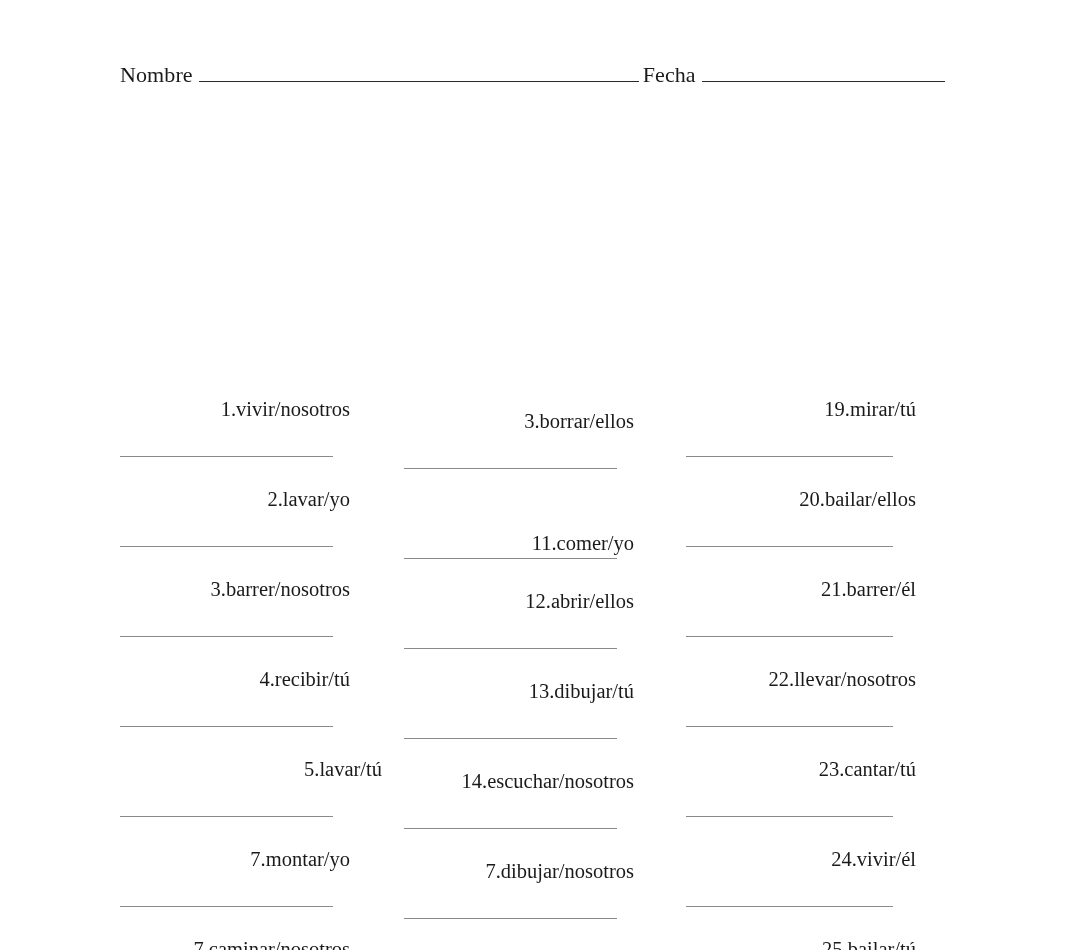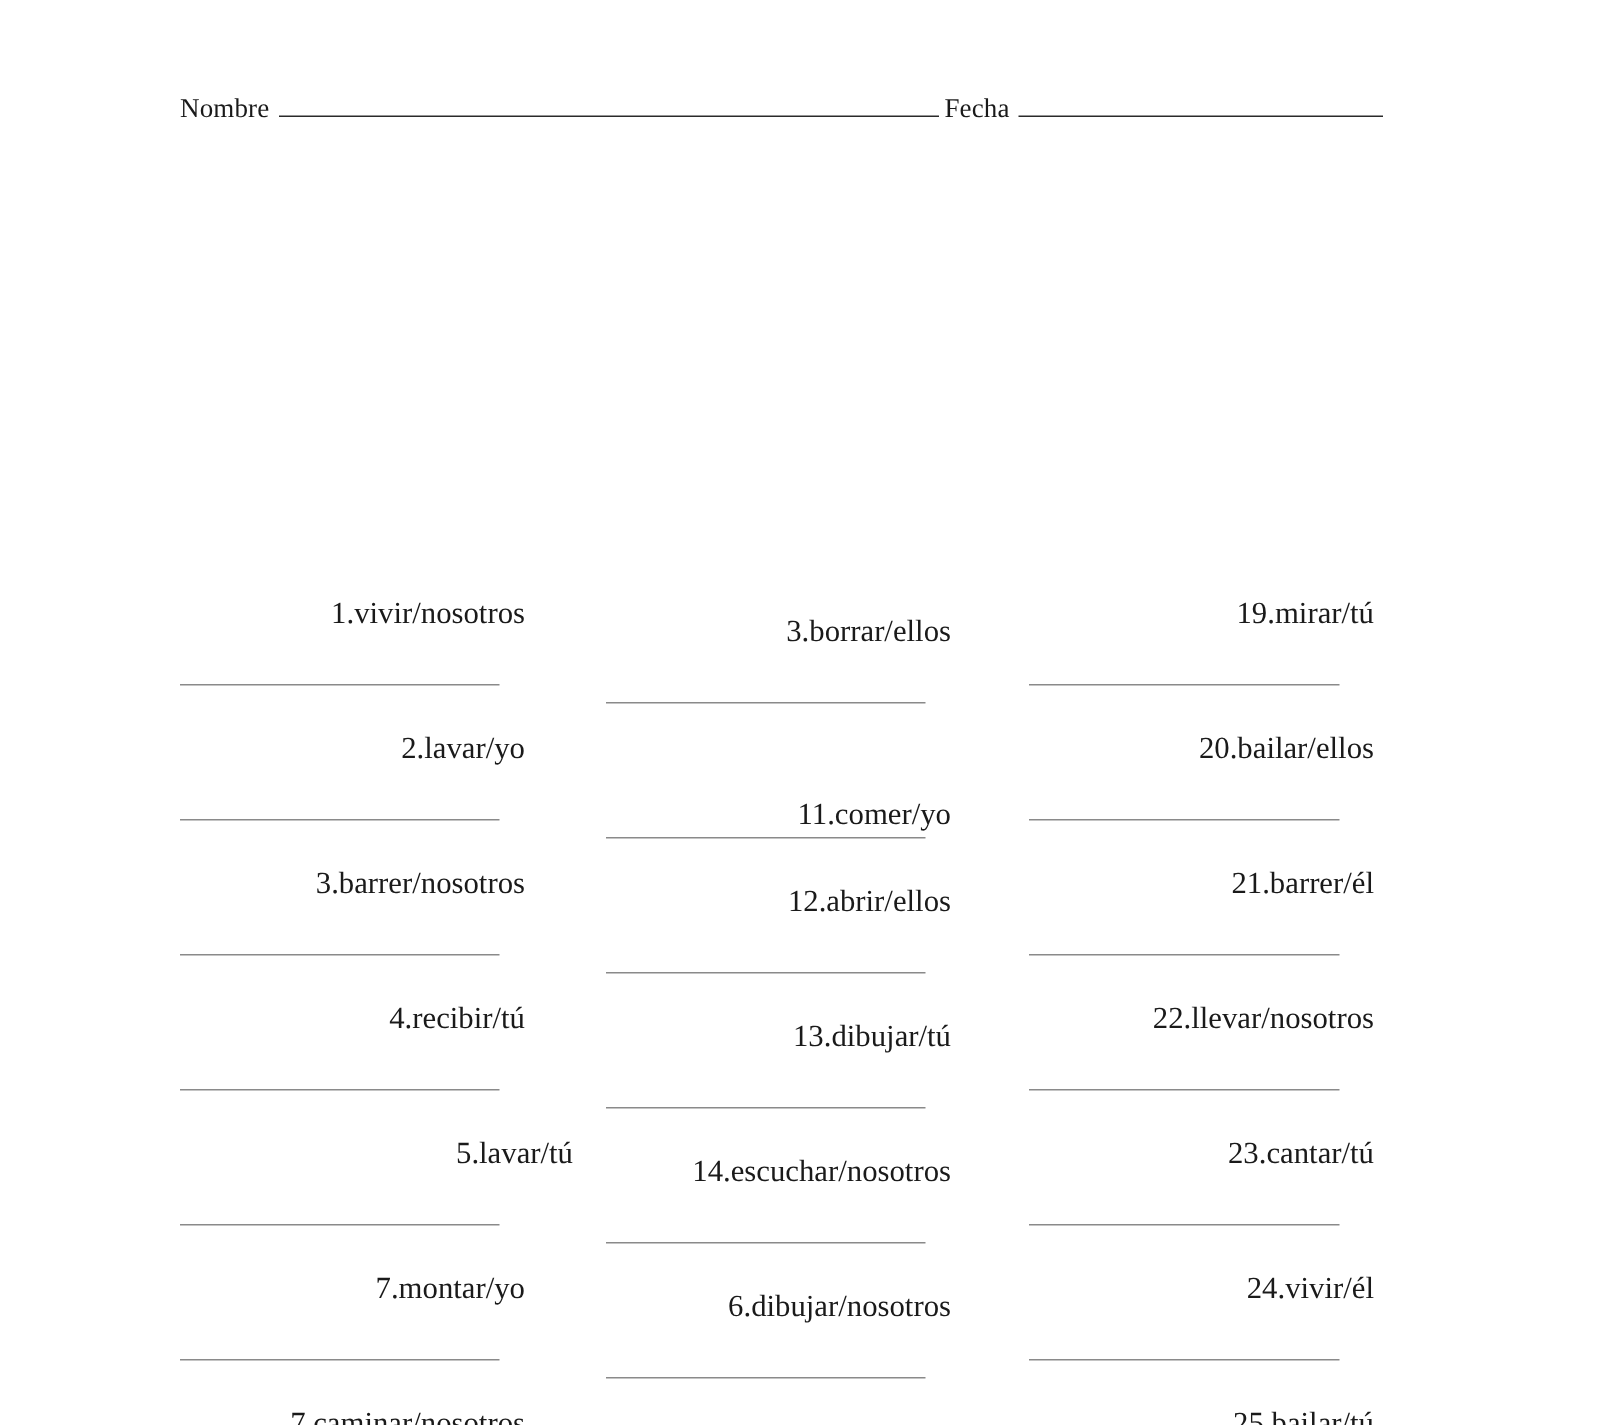--- a/index.html
+++ b/index.html
@@ -19,21 +19,21 @@
   }
 
   
   .header-row {
     position: absolute;
     left: 120px;
     top: 62px;
     width: 830px;
     display: flex;
     align-items: baseline;
-    font-size: 18px;
+    font-size: 22px;
   }
   .field-label {
     white-space: nowrap;
     letter-spacing: .1px;
   }
   .rule {
     display: inline-block;
     border-bottom: 1.6px solid #2a2a2a;
     height: 0;
     margin: 0 0 4px 6px;
@@ -131,21 +131,21 @@
         <div class="item" style="top: 410px;"><span class="item-label">3.borrar/ellos</span></div>
         <div class="answer-line" style="top: 468px;"></div>
         <div class="item" style="top: 496px; margin-top: 36px;"><span class="item-label">11.comer/yo</span></div>
         <div class="answer-line" style="top: 558px;"></div>
         <div class="item" style="top: 590px;"><span class="item-label">12.abrir/ellos</span></div>
         <div class="answer-line" style="top: 648px;"></div>
         <div class="item" style="top: 680px;"><span class="item-label">13.dibujar/tú</span></div>
         <div class="answer-line" style="top: 738px;"></div>
         <div class="item" style="top: 770px;"><span class="item-label">14.escuchar/nosotros</span></div>
         <div class="answer-line" style="top: 828px;"></div>
-        <div class="item" style="top: 860px;"><span class="item-label">6.dibujar/nosotros</span></div>
+        <div class="item" style="top: 860px;"><span class="item-label">7.dibujar/nosotros</span></div>
         <div class="answer-line" style="top: 918px;"></div>
       </div>
     <div class="column col-3">
         <div class="item" style="top: 398px;"><span class="item-label">19.mirar/tú</span></div>
         <div class="answer-line" style="top: 456px;"></div>
         <div class="item" style="top: 488px;"><span class="item-label">20.bailar/ellos</span></div>
         <div class="answer-line" style="top: 546px;"></div>
         <div class="item indented" style="top: 578px;"><span class="item-label">21.barrer/él</span></div>
         <div class="answer-line" style="top: 636px;"></div>
         <div class="item" style="top: 668px;"><span class="item-label">22.llevar/nosotros</span></div>

